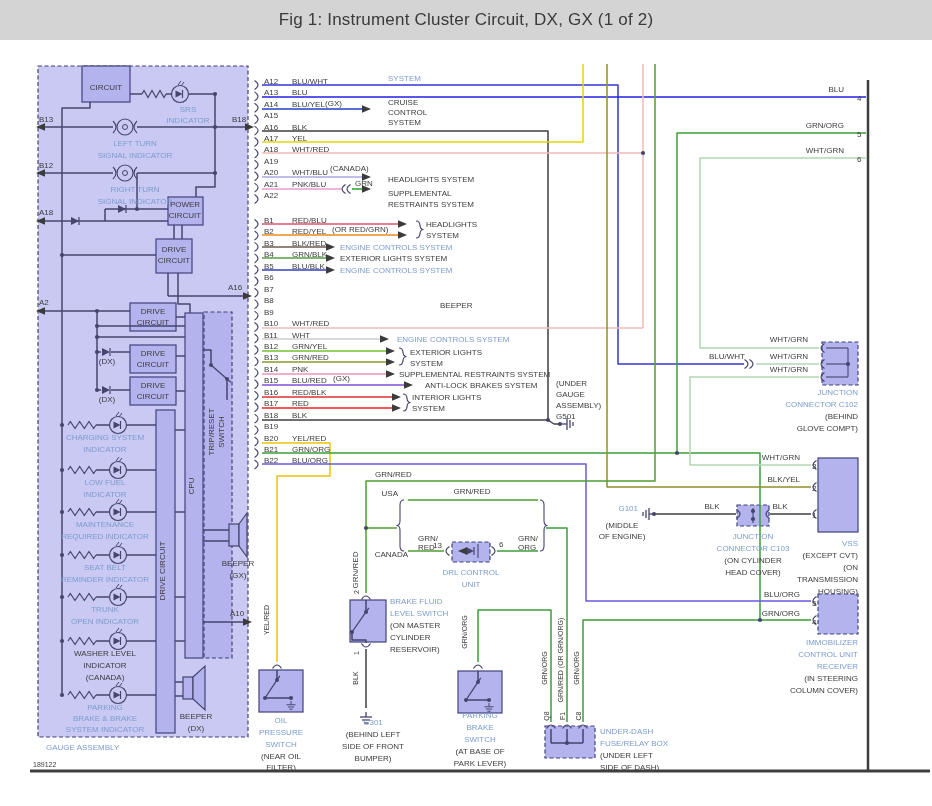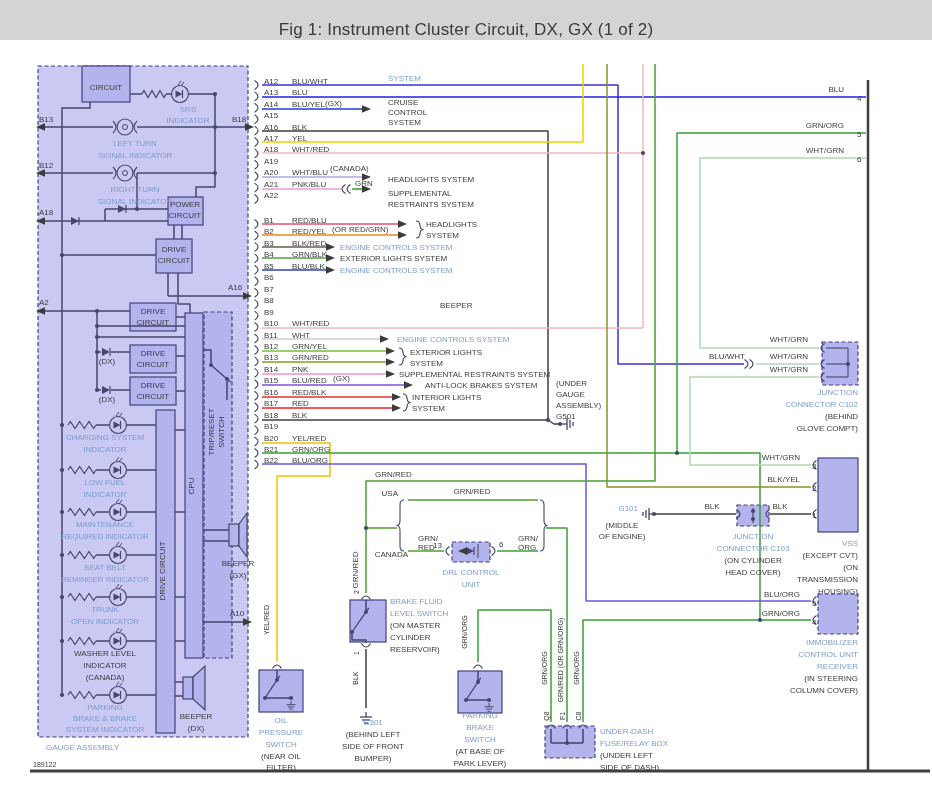--- a/index.html
+++ b/index.html
@@ -1,18 +1,18 @@
 <!DOCTYPE html>
 <html><head>
 <meta charset="utf-8">
 <style>
   html,body{margin:0;padding:0;background:#ffffff;font-family:"Liberation Sans",sans-serif;}
   .page{position:relative;width:932px;height:806px;background:#fff;overflow:hidden;}
   .titlebar{position:absolute;left:0;top:0;width:932px;height:40px;background:#d4d4d4;
-    display:flex;align-items:flex-end;justify-content:center;}
+    display:flex;align-items:center;justify-content:center;}
   .titlebar span{font-size:17px;color:#3a3a3a;letter-spacing:.2px;}
   svg{position:absolute;left:0;top:40px;}
   text{font-family:"Liberation Sans",sans-serif;}
 </style>
 </head>
 <body>
 <div class="page">
   <div class="titlebar">
     <span>Fig 1: Instrument Cluster Circuit, DX, GX (1 of 2)</span>
   </div>

